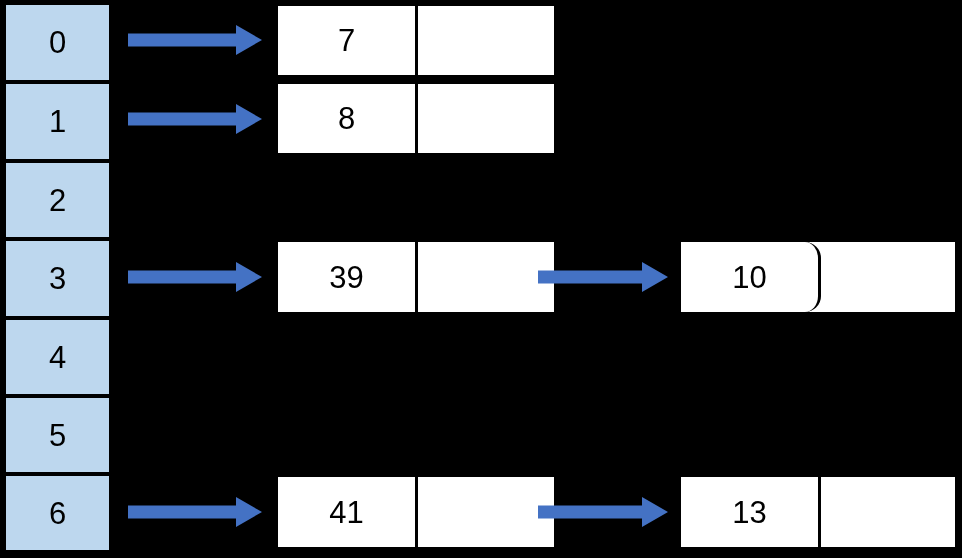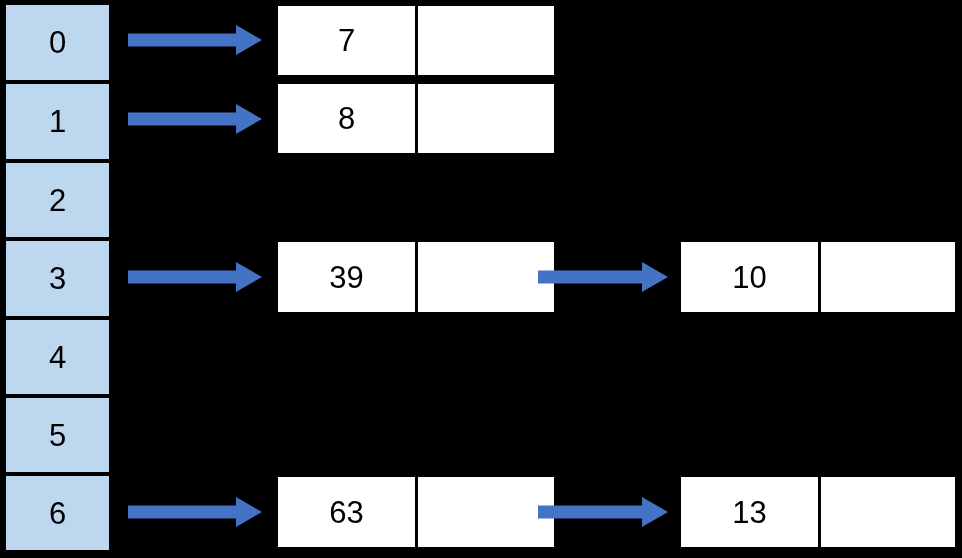--- a/index.html
+++ b/index.html
@@ -125,29 +125,29 @@
   </div>
 
   <div class="node" style="left: 275px; top: 239px; width: 282px; height: 76px; border-color: rgb(0, 0, 0);">
     <div class="node-value" style="width: 140px; flex: 0 0 140px; border-right-color: rgb(0, 0, 0);">
       <span class="node-value-text">39</span>
     </div>
     <div class="node-next"></div>
   </div>
 
   <div class="node" style="left: 678px; top: 239px; width: 280px; height: 76px; border-color: rgb(0, 0, 0);">
-    <div class="node-value" style="width: 140px; flex: 0 0 140px; border-right-color: rgb(0, 0, 0);">
+    <div class="node-value" style="width: 140px; flex: 0 0 140px; border-right-color: rgb(0, 0, 0); border-radius: 16px;">
       <span class="node-value-text">10</span>
     </div>
     <div class="node-next"></div>
   </div>
 
   <div class="node" style="left: 275px; top: 474px; width: 282px; height: 76px; border-color: rgb(0, 0, 0);">
     <div class="node-value" style="width: 140px; flex: 0 0 140px; border-right-color: rgb(0, 0, 0);">
-      <span class="node-value-text">63</span>
+      <span class="node-value-text">41</span>
     </div>
     <div class="node-next"></div>
   </div>
 
   <div class="node" style="left: 678px; top: 474px; width: 280px; height: 76px; border-color: rgb(0, 0, 0);">
     <div class="node-value" style="width: 140px; flex: 0 0 140px; border-right-color: rgb(0, 0, 0);">
       <span class="node-value-text">13</span>
     </div>
     <div class="node-next"></div>
   </div>

